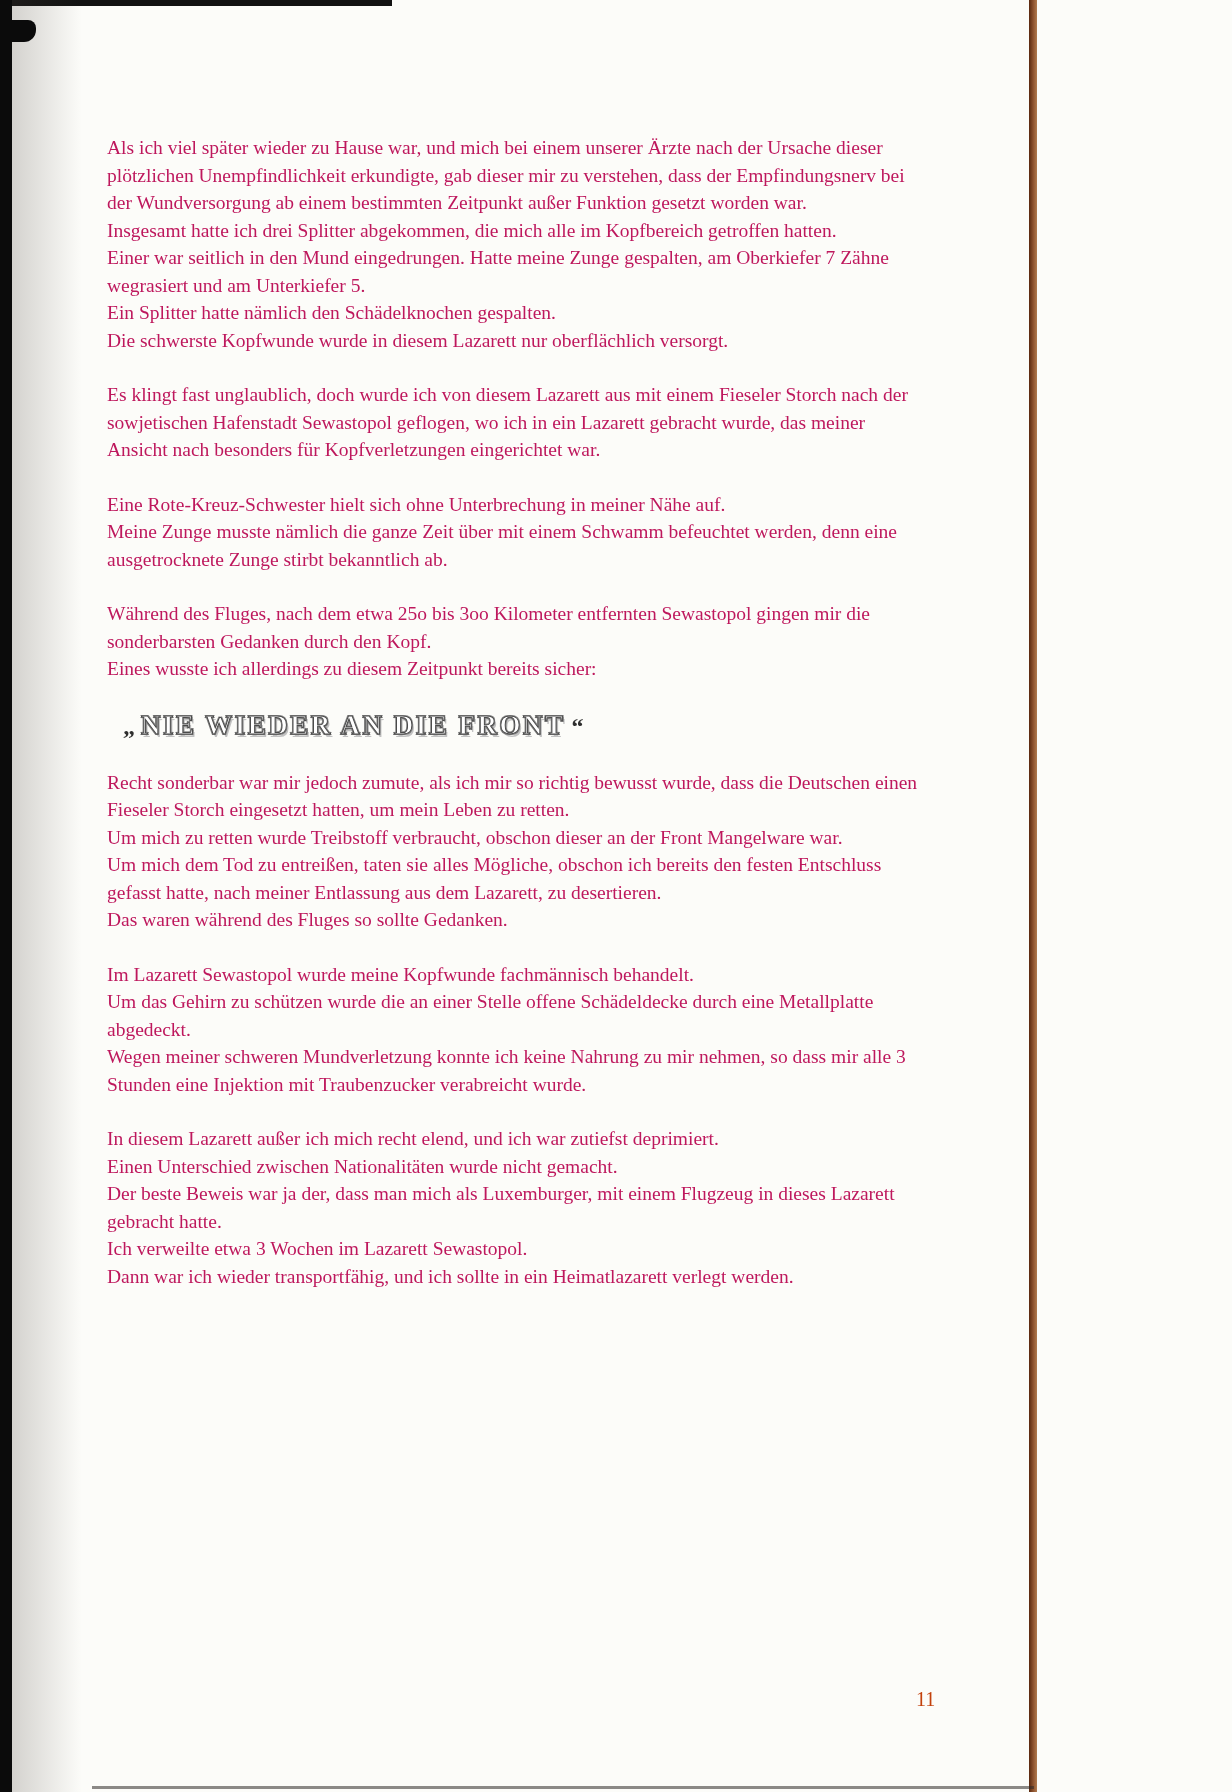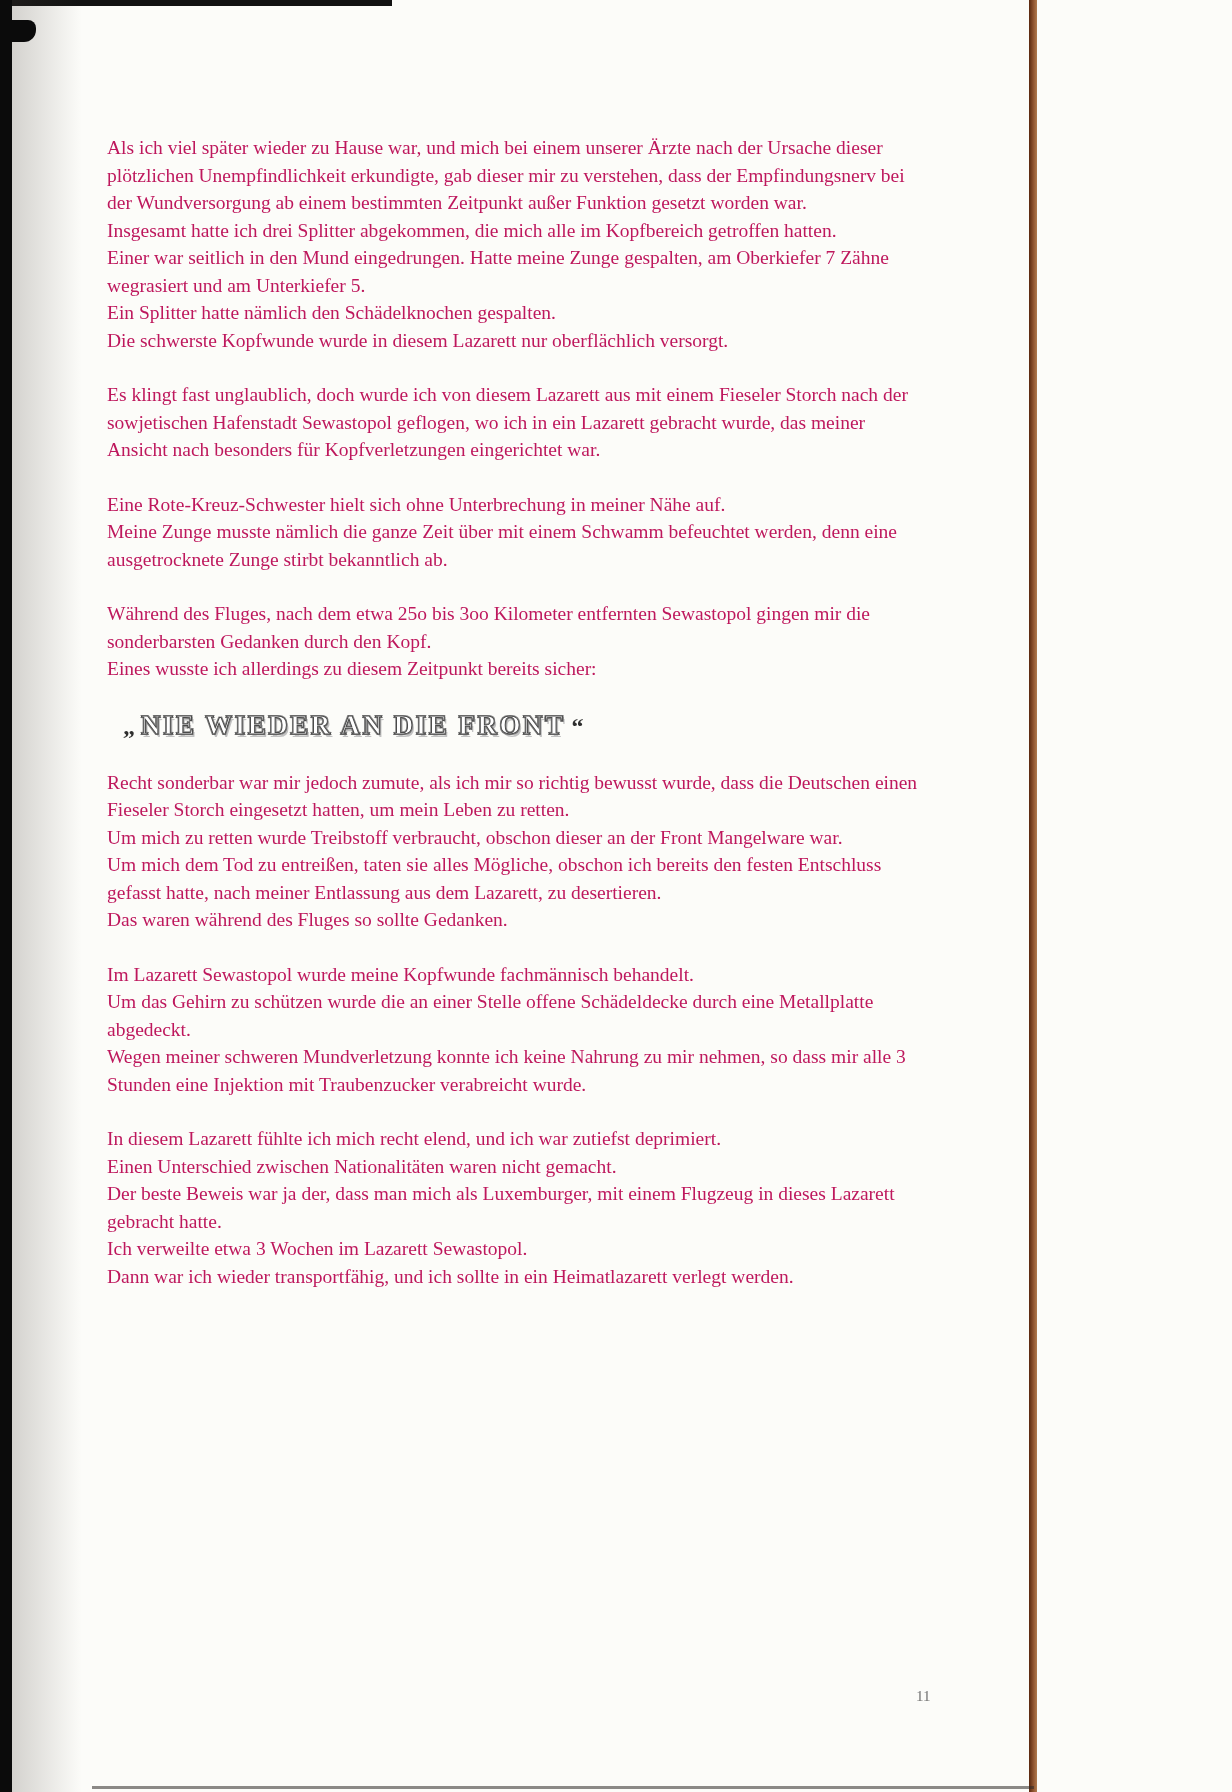--- a/index.html
+++ b/index.html
@@ -82,22 +82,22 @@
     color: #2e2e2e;
     -webkit-text-stroke: 0px transparent;
     text-shadow: none;
     font-size: 24px;
     letter-spacing: 0;
   }
   .page-number {
     position: absolute;
     left: 916px;
     top: 1688px;
-    font-size: 15px;
-    color: #737373;
+    font-size: 20px;
+    color: #c2410c;
   }
 </style>
 </head>
 <body>
 
 <div class="page">
 
   <div class="edge-top-line"></div>
   <div class="edge-left-black"></div>
   <div class="edge-left-shadow"></div>
@@ -130,22 +130,22 @@
         <p class="sentence">Um mich zu retten wurde Treibstoff verbraucht, obschon dieser an der Front Mangelware war.</p>
         <p class="sentence">Um mich dem Tod zu entreißen, taten sie alles Mögliche, obschon ich bereits den festen Entschluss gefasst hatte, nach meiner Entlassung aus dem Lazarett, zu desertieren.</p>
         <p class="sentence">Das waren während des Fluges so sollte Gedanken.</p>
       </div>
       <div class="paragraph-group">
         <p class="sentence">Im Lazarett Sewastopol wurde meine Kopfwunde fachmännisch behandelt.</p>
         <p class="sentence">Um das Gehirn zu schützen wurde die an einer Stelle offene Schädeldecke durch eine Metallplatte abgedeckt.</p>
         <p class="sentence">Wegen meiner schweren Mundverletzung konnte ich keine Nahrung zu mir nehmen, so dass mir alle 3 Stunden eine Injektion mit Traubenzucker verabreicht wurde.</p>
       </div>
       <div class="paragraph-group">
-        <p class="sentence">In diesem Lazarett fühlte ich mich recht elend, und ich war zutiefst deprimiert.</p>
-        <p class="sentence">Einen Unterschied zwischen Nationalitäten waren nicht gemacht.</p>
+        <p class="sentence">In diesem Lazarett außer ich mich recht elend, und ich war zutiefst deprimiert.</p>
+        <p class="sentence">Einen Unterschied zwischen Nationalitäten wurde nicht gemacht.</p>
         <p class="sentence">Der beste Beweis war ja der, dass man mich als Luxemburger, mit einem Flugzeug in dieses Lazarett gebracht hatte.</p>
         <p class="sentence">Ich verweilte etwa 3 Wochen im Lazarett Sewastopol.</p>
         <p class="sentence">Dann war ich wieder transportfähig, und ich sollte in ein Heimatlazarett verlegt werden.</p>
       </div>
     </main>
 
   <div class="page-number">11</div>
 
 </div>
 

